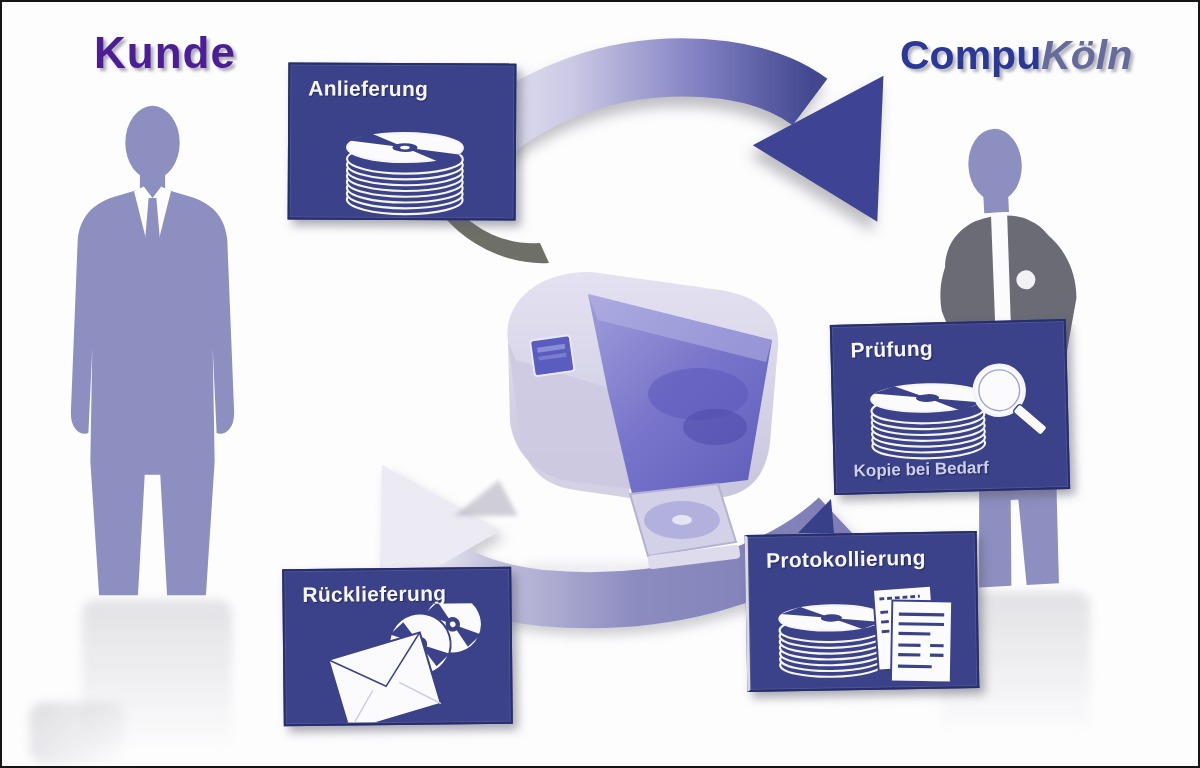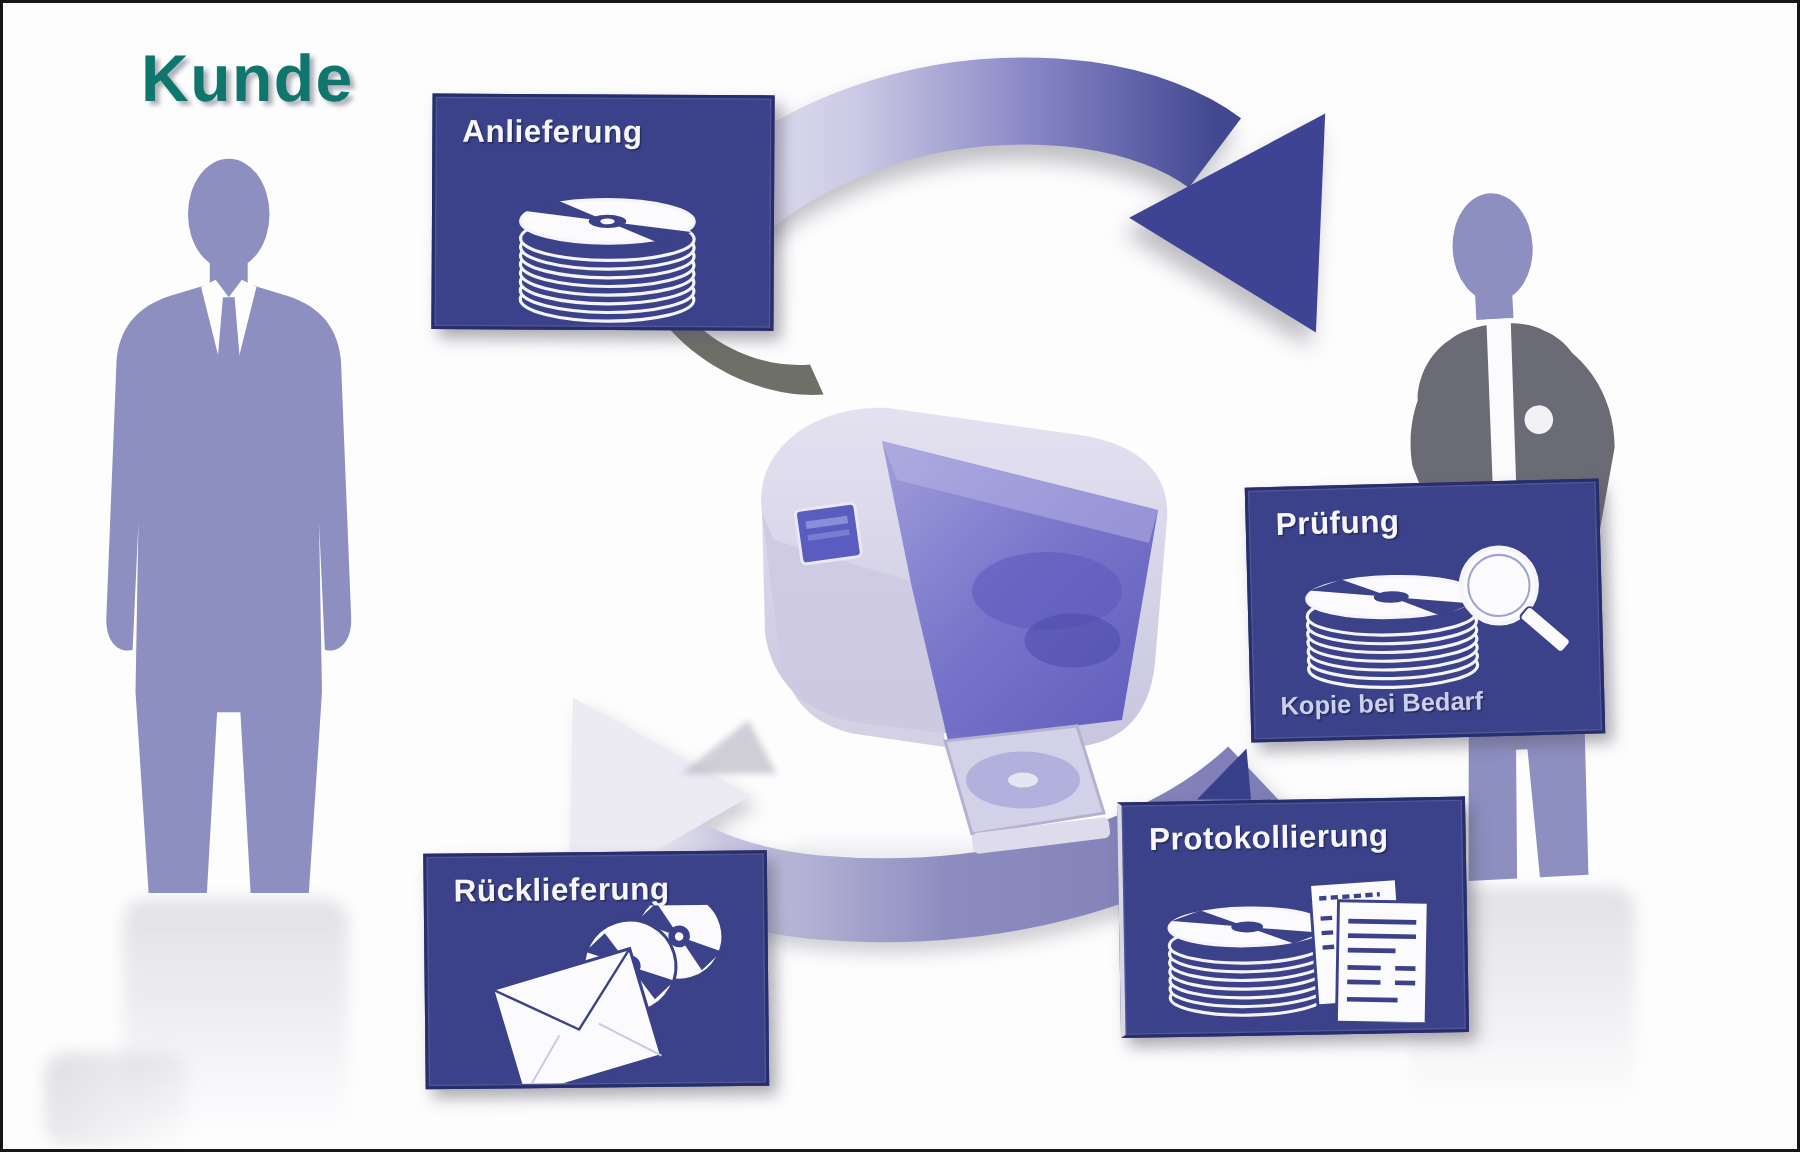--- a/index.html
+++ b/index.html
@@ -5,21 +5,21 @@
   html,body{margin:0;padding:0;background:#e8e8e8;}
   .canvas{
     position:relative; width:1200px; height:768px; overflow:hidden;
     background:#fdfdfe; border:2px solid #161616; box-sizing:border-box;
     font-family:"Liberation Sans", sans-serif;
   }
   
   .title-kunde{
     position:absolute; left:92px; top:26px;
     font-size:44px; font-weight:bold; letter-spacing:1px;
-    color:#0f766e; text-shadow:3px 3px 3px rgba(110,110,125,.55);
+    color:#4c1d95; text-shadow:3px 3px 3px rgba(110,110,125,.55);
   }
   .title-compu{
     position:absolute; left:898px; top:30px; width:262px; text-align:left;
     font-size:41px; font-weight:bold;
     text-shadow:3px 3px 3px rgba(110,110,125,.5);
     white-space:nowrap;
   }
   .title-compu .compu{color:#2c3896;}
   .title-compu .koeln{color:#666b9c; font-style:italic;}
   
@@ -283,14 +283,15 @@
         <g>
           <rect x="28" y="44" width="118" height="92" fill="#fbfbfd" stroke="#3b4289" stroke-width="2.6"></rect>
           <path d="M28,44 L87,96 L146,44" fill="none" stroke="#3b4289" stroke-width="2"></path>
           <path d="M28,136 L70,96 M146,136 L104,96" fill="none" stroke="#c6c9e4" stroke-width="1.6"></path>
         </g>
       </g>
     </svg>
   </div>
 
   <div class="title-kunde">Kunde</div>
+  <div class="title-compu"><span class="compu">Compu</span><span class="koeln">Köln</span></div>
 
 </div>
 
 </body></html>

